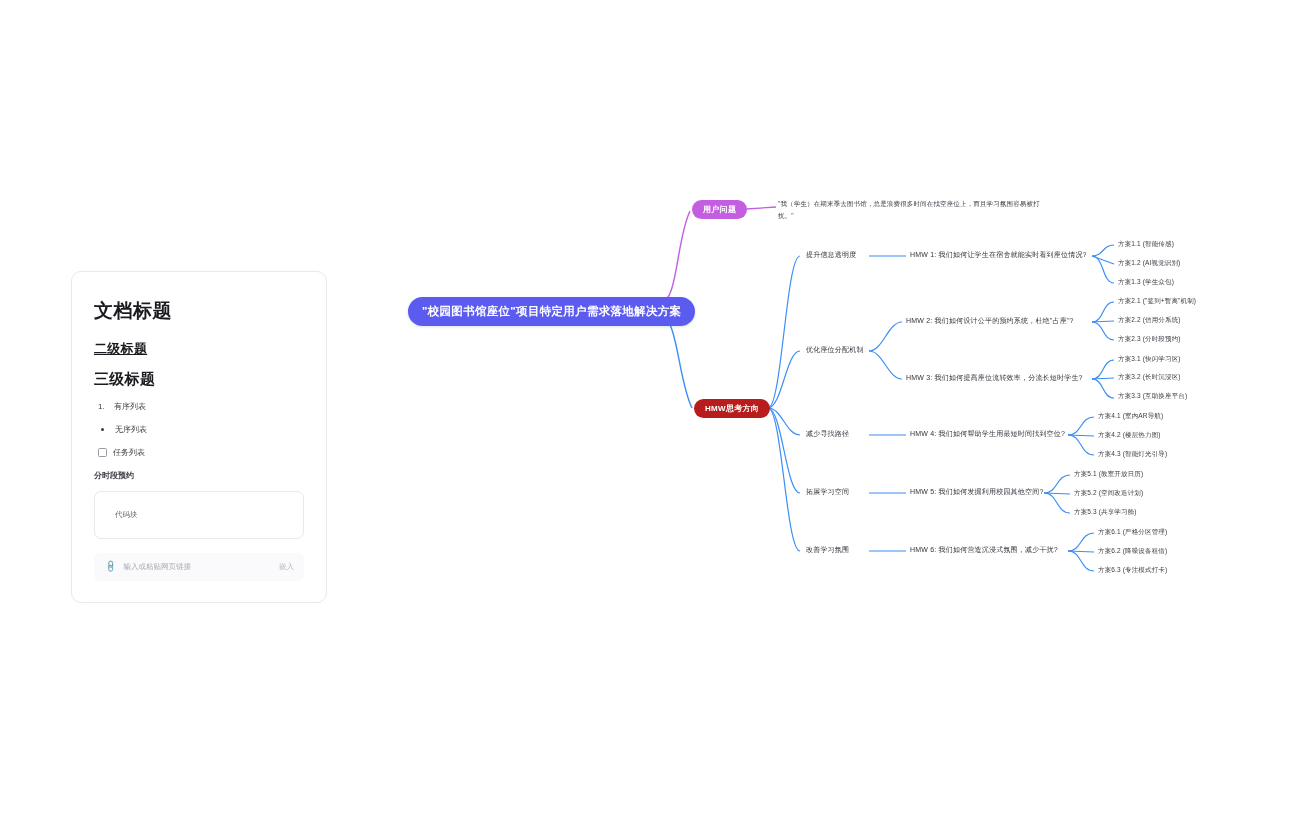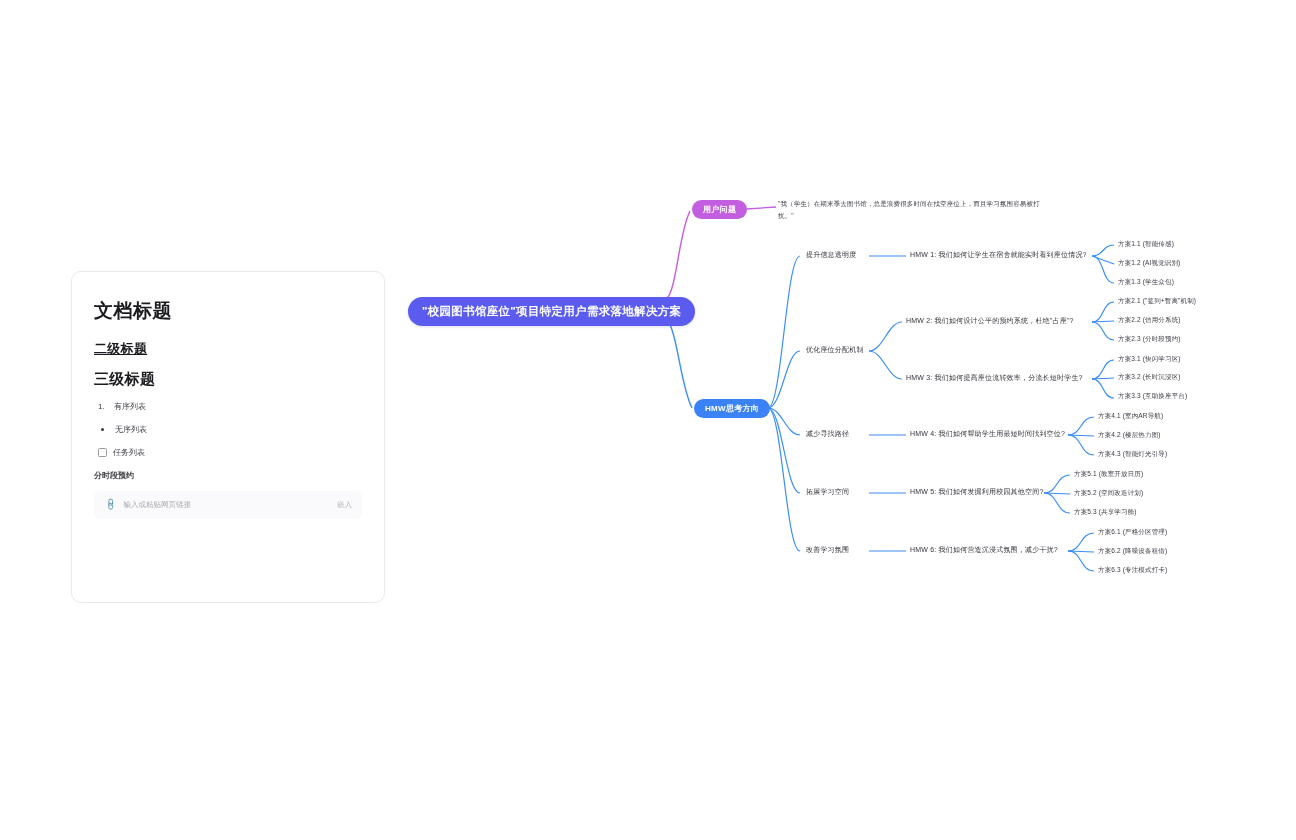--- a/index.html
+++ b/index.html
@@ -3,21 +3,21 @@
 <meta charset="utf-8">
 <style>
   html,body{margin:0;padding:0;}
   body{
     width:1296px;height:840px;background:#ffffff;
     font-family:"Liberation Sans","DejaVu Sans",sans-serif;
     overflow:hidden;position:relative;
   }
   
   .doc-card{
-    position:absolute;left:71px;top:271px;width:314px;height:332px;
+    position:absolute;left:71px;top:271px;width:256px;height:332px;
     background:#ffffff;border:1px solid #e8e8ed;border-radius:10px;
     box-sizing:border-box;padding:26px 22px 0 22px;
   }
   .doc-title{font-size:19px;font-weight:700;color:#1b1b1f;margin:0 0 16px 0;letter-spacing:.5px;}
   .doc-h1{font-size:16px;font-weight:700;color:#1b1b1f;margin:0 0 13px 0;letter-spacing:.4px;}
   .doc-h2{font-size:13px;font-weight:700;color:#1b1b1f;margin:3px 0 12px 0;letter-spacing:.3px;text-decoration:underline;}
   .doc-h3{font-size:15px;font-weight:700;color:#1b1b1f;margin:0 0 12px 0;letter-spacing:.3px;}
   .doc-li{font-size:8px;color:#3c3c43;margin:0 0 12px 0;display:flex;align-items:center;gap:6px;padding-left:4px;}
   .doc-li .marker{font-size:8px;color:#3c3c43;min-width:10px;}
   .doc-li .bullet-dot{width:3px;height:3px;border-radius:50%;background:#3c3c43;display:inline-block;margin-left:3px;margin-right:5px;}
@@ -43,21 +43,21 @@
   .root-node{
     background:#5b5bf0;color:#fff;border-radius:16px;
     font-size:11.5px;font-weight:700;padding:7px 14px;letter-spacing:.3px;
     box-shadow:0 1px 3px rgba(60,60,120,.18);
   }
   .branch-purple{
     background:#c45ee0;color:#fff;border-radius:11px;
     font-size:8px;font-weight:600;padding:4px 11px;letter-spacing:.3px;
   }
   .branch-blue{
-    background:#3b82f6;color:#fff;border-radius:11px;
+    background:#b91c1c;color:#fff;border-radius:11px;
     font-size:8px;font-weight:600;padding:4px 11px;letter-spacing:.3px;
   }
   .quote-text{
     font-size:6.5px;color:#40404a;line-height:1.85;width:276px;white-space:normal;letter-spacing:.15px;
   }
   .cat-label{font-size:7px;color:#33333c;letter-spacing:.2px;}
   .hmw-label{font-size:7px;color:#33333c;letter-spacing:.2px;}
   .sol-label{font-size:6.5px;color:#3a3a44;letter-spacing:.15px;}
 </style>
 </head>
@@ -76,20 +76,23 @@
     <span class="bullet-dot"></span>
     <span>无序列表</span>
   </div>
   <div class="doc-li">
     <span class="chk"></span>
     <span>任务列表</span>
   </div>
 
   <div class="doc-quote">分时段预约</div>
 
+  <div class="doc-code">
+    <span>代码块</span>
+  </div>
 
   <div class="doc-linkbar">
     <span class="link-ico">🔗</span>
     <span>输入或粘贴网页链接</span>
     <span class="embed">嵌入</span>
   </div>
 </div>
 
 <div id="mindmap">
 

